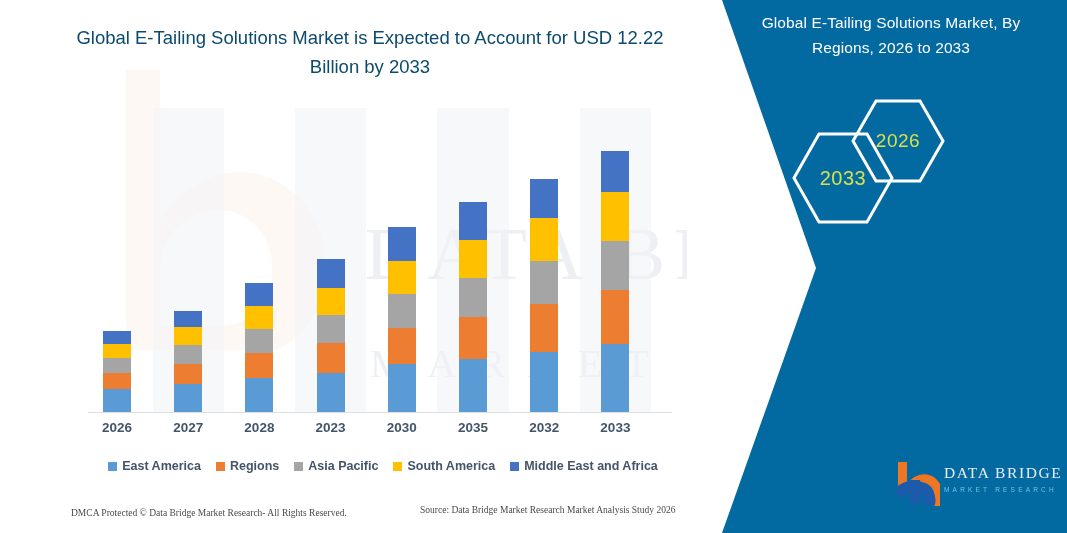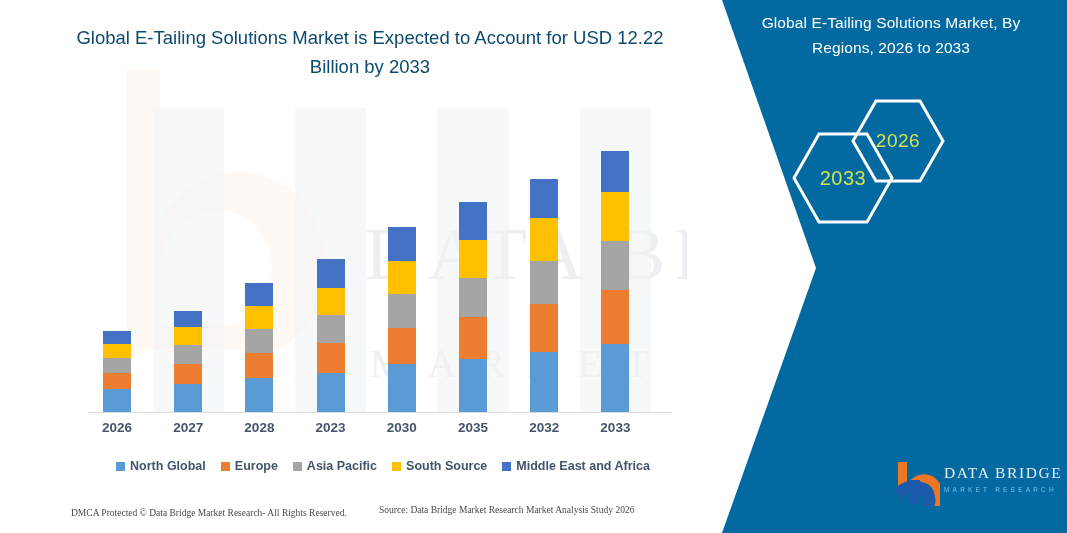--- a/index.html
+++ b/index.html
@@ -108,21 +108,21 @@
   .leg-item{ display:flex; align-items:center; gap:5px; }
   .leg-sw{ width:9px; height:9px; display:block; }
   .leg-tx{ color:#44546a; font-size:12.5px; font-weight:bold; white-space:nowrap; }
 
   
   #footer{
     position:absolute; left:0; top:505px; width:700px; height:20px;
     color:#4a4a4a; font-family:"Liberation Serif", serif; font-size:9.5px;
   }
   #foot-left{ position:absolute; left:71px; top:3px; white-space:nowrap; }
-  #foot-right{ position:absolute; left:379px; top:0; white-space:nowrap; }
+  #foot-right{ position:absolute; left:420px; top:0; white-space:nowrap; }
 </style>
 </head>
 <body>
 
 <div id="left-area">
 
   <div id="wm-b">
     <svg viewBox="0 0 260 280" xmlns="http://www.w3.org/2000/svg">
       <path d="M30 0 h34 v150 c28 -42 72 -58 110 -42 48 20 68 78 48 128 -14 34 -44 52 -78 52 h-114 z
                M64 256 h60 c30 0 52 -26 52 -58 0 -34 -24 -58 -54 -58 -32 0 -58 26 -58 60 z" fill="#fbe4d5" opacity="0.8"></path>
@@ -207,33 +207,33 @@
       <div class="xlab" style="left: 214.6px;">2023</div>
       <div class="xlab" style="left: 285.8px;">2030</div>
       <div class="xlab" style="left: 357px;">2035</div>
       <div class="xlab" style="left: 428.2px;">2032</div>
       <div class="xlab" style="left: 499.4px;">2033</div>
     </div>
 
   <div id="legend">
       <div class="leg-item">
         <span class="leg-sw" style="background: rgb(91, 155, 213);"></span>
-        <span class="leg-tx">North Global</span>
+        <span class="leg-tx">East America</span>
       </div>
       <div class="leg-item">
         <span class="leg-sw" style="background: rgb(237, 125, 49);"></span>
-        <span class="leg-tx">Europe</span>
+        <span class="leg-tx">Regions</span>
       </div>
       <div class="leg-item">
         <span class="leg-sw" style="background: rgb(165, 165, 165);"></span>
         <span class="leg-tx">Asia Pacific</span>
       </div>
       <div class="leg-item">
         <span class="leg-sw" style="background: rgb(255, 192, 0);"></span>
-        <span class="leg-tx">South Source</span>
+        <span class="leg-tx">South America</span>
       </div>
       <div class="leg-item">
         <span class="leg-sw" style="background: rgb(68, 114, 196);"></span>
         <span class="leg-tx">Middle East and Africa</span>
       </div>
     </div>
 
   <div id="footer">
     <div id="foot-left">DMCA Protected © Data Bridge Market Research-  All Rights Reserved.</div>
     <div id="foot-right">Source: Data Bridge Market Research  Market Analysis Study 2026</div>

